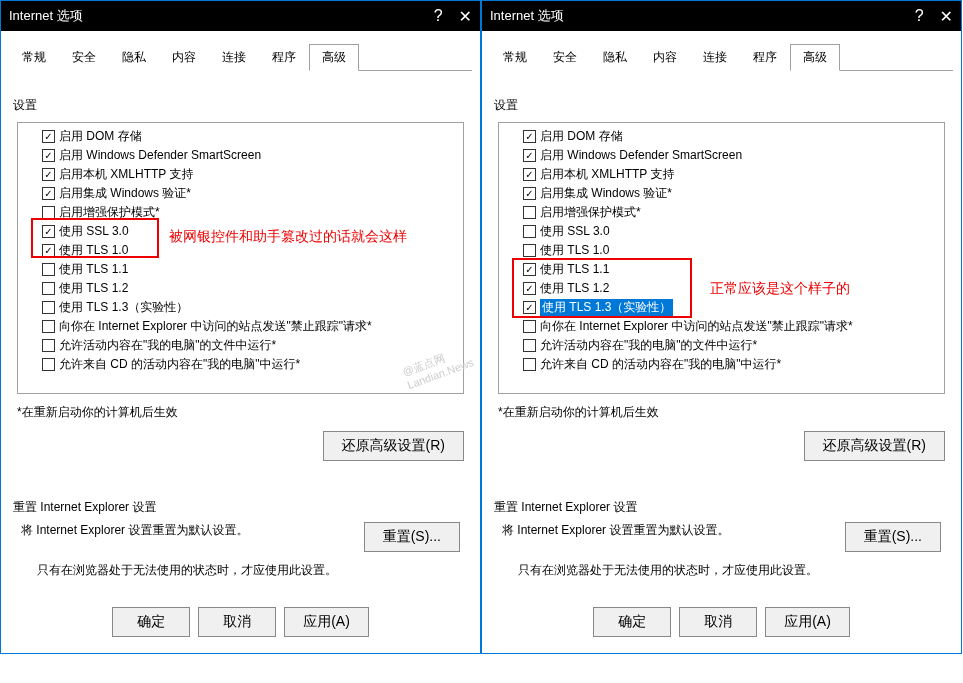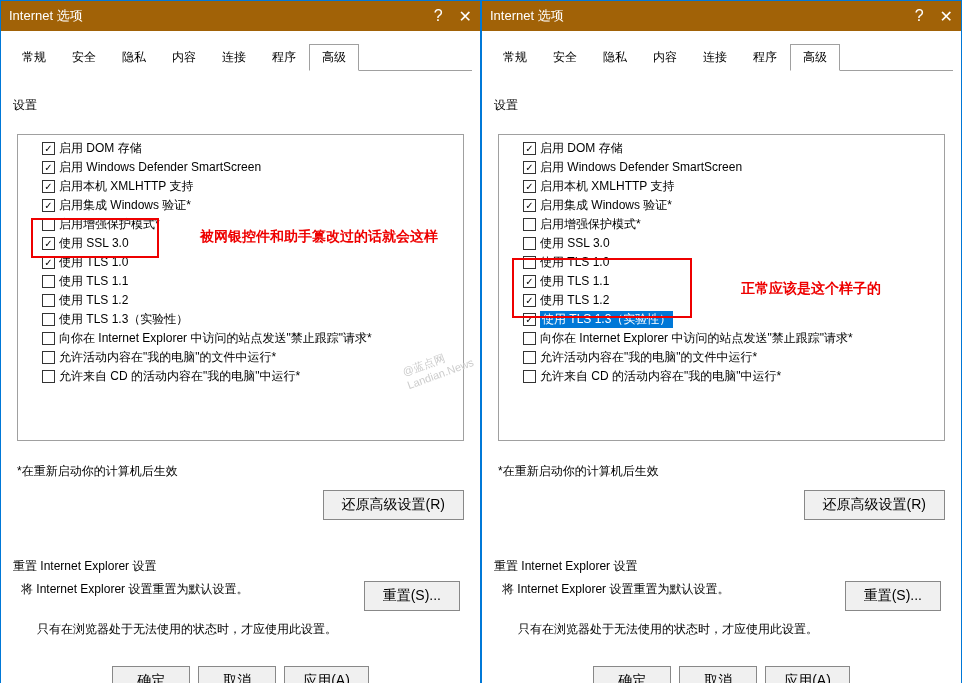--- a/index.html
+++ b/index.html
@@ -1,33 +1,33 @@
 <!DOCTYPE html>
 <html><head>
 <meta charset="utf-8">
 <style>
 * { box-sizing: border-box; margin: 0; padding: 0; }
 body { font-family: "Microsoft YaHei", sans-serif; font-size: 12px; background: #fff; display: flex; }
 .window { width: 481px; border: 1px solid #0078d7; display: flex; flex-direction: column; }
-.titlebar { background: #a16207; color: #fff; height: 30px; display: flex; align-items: center; padding: 0 8px; font-size: 13px; }
+.titlebar { background: #000000; color: #fff; height: 30px; display: flex; align-items: center; padding: 0 8px; font-size: 13px; }
 .titlebar-title { flex: 1; }
 .titlebar-btns { display: flex; gap: 16px; font-size: 16px; }
 .titlebar-btn { cursor: pointer; }
 .body { background: #fff; padding: 12px 8px 8px 8px; flex: 1; display: flex; flex-direction: column; }
 .tabs { display: flex; border-bottom: 1px solid #a0a0a0; }
 .tab { padding: 4px 12px; border: 1px solid transparent; border-bottom: none; cursor: pointer; background: #fff; position: relative; top: 1px; }
 .tab.active { border-color: #a0a0a0; border-bottom: 1px solid #fff; }
 .section-label { margin: 26px 0 4px 4px; }
-.settings-box { border: 1px solid #a0a0a0; height: 307px; overflow-y: scroll; padding: 4px 4px; position: relative; margin: 16px 4px; }
+.settings-box { border: 1px solid #a0a0a0; height: 272px; overflow-y: scroll; padding: 4px 4px; position: relative; margin: 4px 4px; }
 .item { display: flex; align-items: center; gap: 4px; padding: 1px 20px; font-size: 12px; white-space: nowrap; }
 .chk { width: 13px; height: 13px; border: 1px solid #333; display: inline-flex; align-items: center; justify-content: center; font-size: 10px; line-height: 1; flex-shrink: 0; }
 .chk.checked::after { content: "✓"; color: #000; }
 .item.selected .lbl { background: #0078d7; color: #fff; padding: 0 2px; }
 .redbox { position: absolute; border: 2px solid #e00; pointer-events: none; }
-.annotation { position: absolute; color: #e00; font-size: 14px; font-weight: bold; white-space: nowrap; margin-left: 31px; }
+.annotation { position: absolute; color: #e00; font-size: 14px; font-weight: normal; white-space: nowrap; }
 .note { margin: 6px 8px; font-size: 12px; }
 .btn-row { display: flex; justify-content: flex-end; margin: 4px 8px; }
 .btn { border: 1px solid #888; background: #f0f0f0; padding: 5px 18px; font-size: 14px; cursor: pointer; }
 .reset-section { margin-top: 8px; }
 .reset-row { display: flex; align-items: flex-start; margin: 6px 12px; gap: 30px; }
 .reset-text { flex: 1; }
 .footer-note { margin: 10px 12px 20px 28px; }
 .dialog-btns { display: flex; justify-content: center; gap: 8px; padding: 8px; border-top: none; margin-top: auto; }
 .dialog-btns .btn { min-width: 78px; text-align: center; }
 .settings-wrap { position: relative; margin: 0 4px; }

